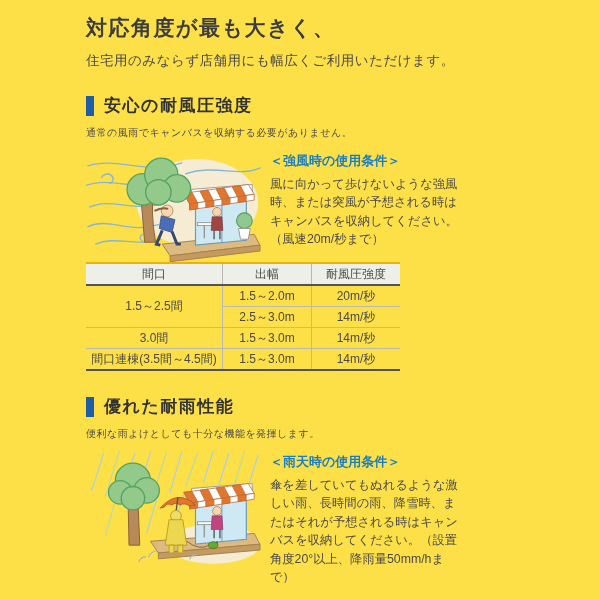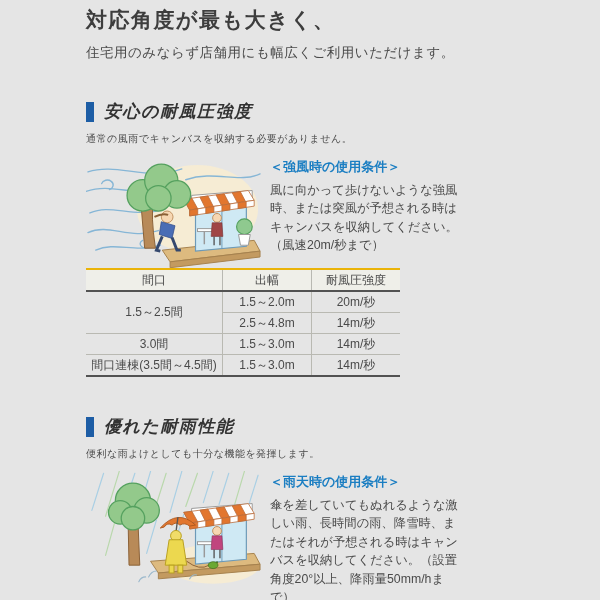--- a/index.html
+++ b/index.html
@@ -1,24 +1,24 @@
 <!DOCTYPE html>
 <html><head>
 <meta charset="utf-8">
 <style>
   html,body{margin:0;padding:0;background:#ffffff;}
   .page{
-    width:600px;height:600px;background:#e5e5e5;overflow:hidden;
+    width:600px;height:600px;background:#fde047;overflow:hidden;
     font-family:"Liberation Sans","DejaVu Sans",sans-serif;
-    box-sizing:border-box;padding:4px 28px 0 86px;color:#4a4a4a;
+    box-sizing:border-box;padding:12px 28px 0 86px;color:#4a4a4a;
   }
   .h1{font-size:21px;font-weight:bold;color:#3d3d3d;letter-spacing:1.5px;margin:2px 0 10px 0;}
   .h2{font-size:21px;font-weight:bold;color:#1b7ec2;letter-spacing:1.5px;margin:0 0 20px 0;}
   .intro{font-size:13.5px;color:#4a4a4a;letter-spacing:.5px;margin:0 0 16px 0;}
-  .section-header{display:flex;align-items:center;margin:38px 0 0 0;font-style:italic;}
+  .section-header{display:flex;align-items:center;margin:24px 0 0 0;}
   .marker{width:8px;height:20px;background:#1d5da5;margin-right:10px;flex:0 0 auto;}
   .section-title{font-size:17px;font-weight:bold;color:#333;letter-spacing:1.5px;}
   .lead{font-size:10px;color:#4a4a4a;letter-spacing:.5px;margin:9px 0 10px 0;}
   .scene-row{display:flex;align-items:flex-start;}
   .scene{flex:0 0 auto;}
   .cond{margin-left:8px;padding-top:2px;}
   .cond-title{font-size:13px;font-weight:bold;color:#1b7ec2;margin:0 0 5px 0;}
   .cond-body{font-size:12.3px;line-height:1.5;color:#4a4a4a;width:198px;margin:0;}
   .table-title{font-size:12.5px;font-weight:bold;color:#3d3d3d;margin:8px 0 3px 0;}
   table.spec{border-collapse:collapse;border-top:2px solid #eab308;border-bottom:2px solid #525252;}
@@ -128,21 +128,21 @@
         <th class="c3 vl">耐風圧強度</th>
       </tr>
     </thead>
     <tbody>
       <tr class="first">
         <td rowspan="2">1.5～2.5間</td>
         <td class="vl">1.5～2.0m</td>
         <td class="vl">20m/秒</td>
       </tr>
       <tr>
-        <td class="vl">2.5～4.8m</td>
+        <td class="vl">2.5～3.0m</td>
         <td class="vl">14m/秒</td>
       </tr>
       <tr>
         <td>3.0間</td>
         <td class="vl">1.5～3.0m</td>
         <td class="vl">14m/秒</td>
       </tr>
       <tr>
         <td>間口連棟(3.5間～4.5間)</td>
         <td class="vl">1.5～3.0m</td>

